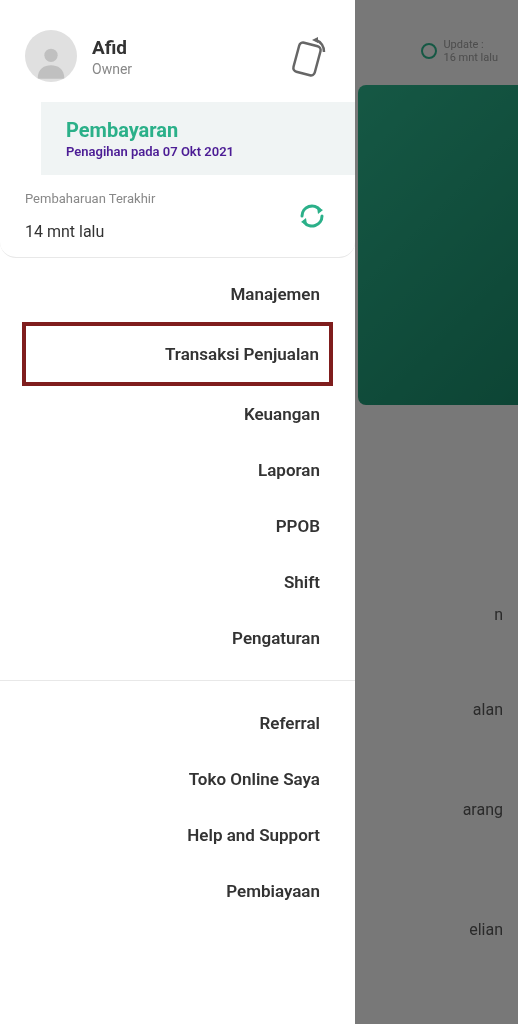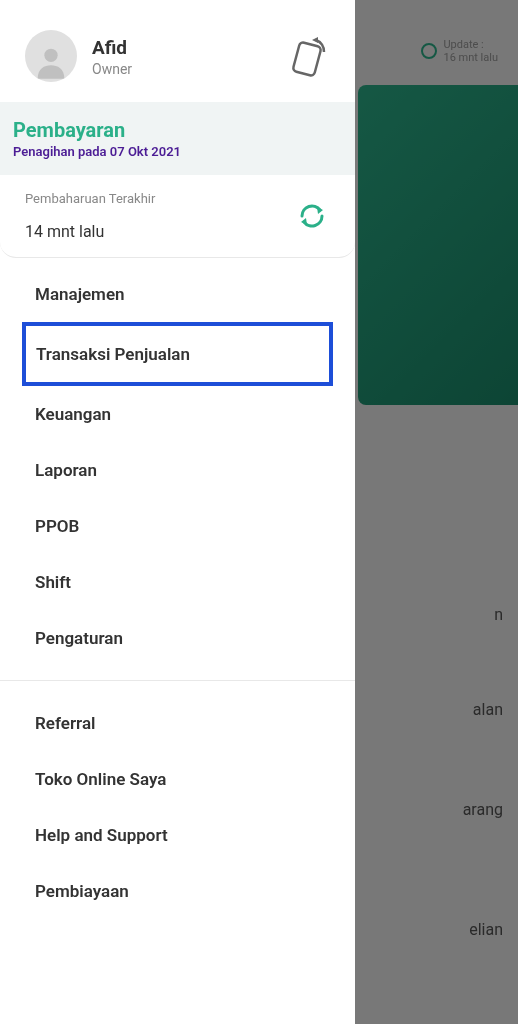--- a/index.html
+++ b/index.html
@@ -128,21 +128,22 @@
       margin-top: 2px;
     }
     
     .rotate-icon {
       width: 48px;
       height: 48px;
     }
     
     .payment-section {
       background: #f0f4f4;
-      padding: 16px 13px;
+      padding: 16px 25px;
+      margin-left: 41px;
     }
     
     .payment-title {
       font-size: 20px;
       font-weight: 700;
       color: #2bb089;
     }
     
     .payment-subtitle {
       font-size: 13px;
@@ -175,32 +176,33 @@
       margin-top: 16px;
     }
     
     .refresh-icon {
       width: 36px;
       height: 36px;
     }
     
     .menu-section {
       padding: 8px 0;
+      text-align: right;
     }
     
     .menu-item {
       padding: 18px 35px;
       font-size: 17px;
       font-weight: 600;
       color: #333;
       cursor: pointer;
     }
     
     .menu-item.highlighted {
-      border: 4px solid #1d4ed8;
+      border: 4px solid #7f1d1d;
       margin: 0 22px;
       padding: 18px 10px;
     }
     
     .menu-divider {
       height: 1px;
       background: #e8e8e8;
       margin: 6px 0;
     }
   </style>

